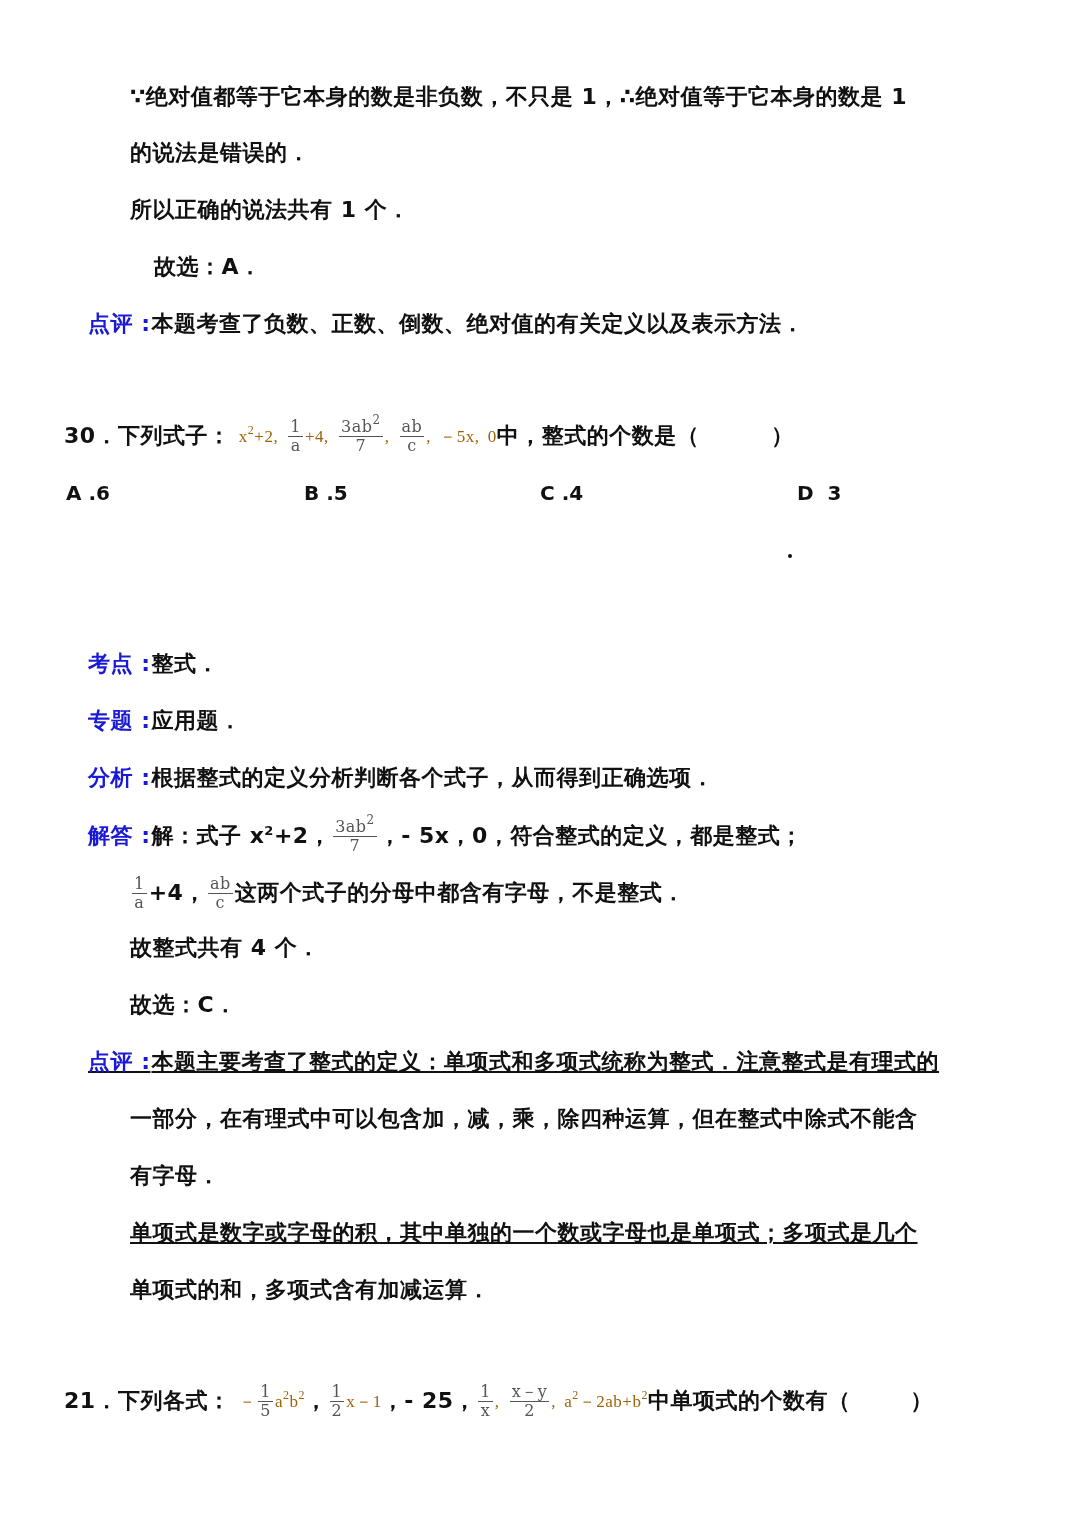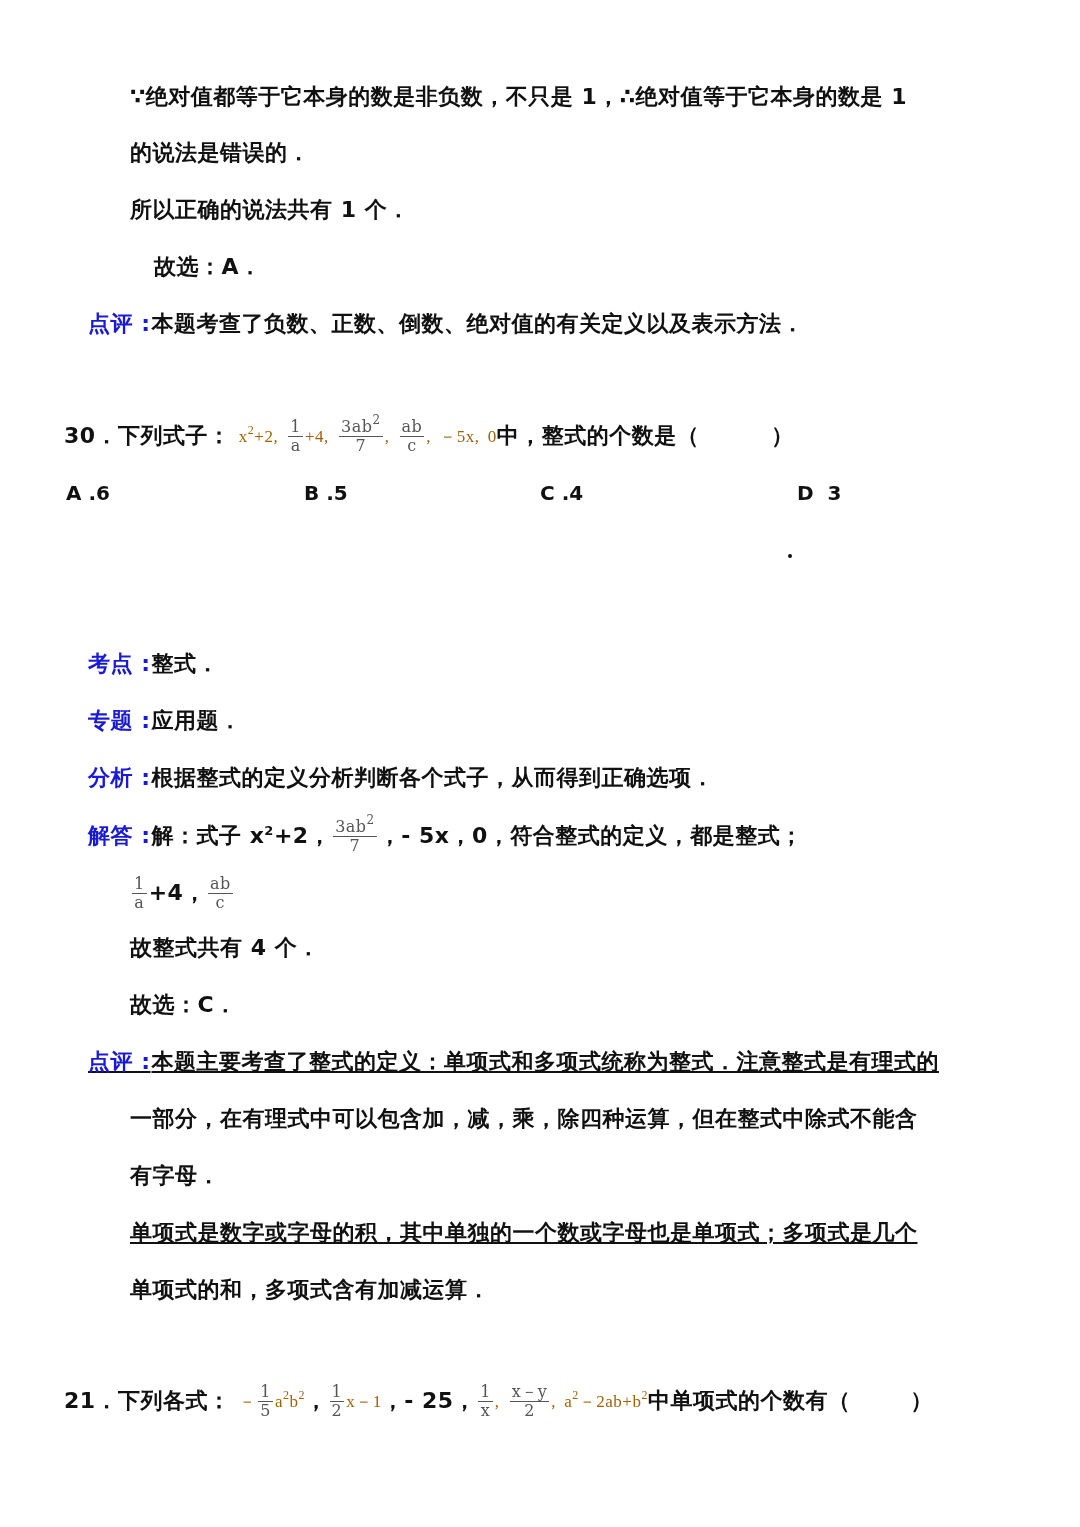--- a/index.html
+++ b/index.html
@@ -84,21 +84,21 @@
       <span class="den">7</span>
     </span><span>，- 5x，0，符合整式的定义，都是整式；</span>
 </div>
 <div class="line" style="left:130px; top:875px;">
   <span class="frac">
       <span class="num">1</span>
       <span class="den">a</span>
     </span><span>+4，</span><span class="frac">
       <span class="num">ab</span>
       <span class="den">c</span>
-    </span>
+    </span><span>这两个式子的分母中都含有字母，不是整式．</span>
 </div>
 <div class="line" style="left:130px; top:933px;">故整式共有 4 个．</div>
 <div class="line" style="left:130px; top:990px;text-align:center;">故选：C．</div>
 
 <div class="line" style="left:64px; top:1047px;text-decoration:underline;">
   <span class="label">点评</span><span class="colon"> :</span><span>本题主要考查了整式的定义：单项式和多项式统称为整式．注意整式是有理式的</span>
 </div>
 <div class="line" style="left:130px; top:1104px;">一部分，在有理式中可以包含加，减，乘，除四种运算，但在整式中除式不能含</div>
 <div class="line" style="left:130px; top:1161px;">有字母．</div>
 <div class="line" style="left:130px; top:1218px;text-decoration:underline;">单项式是数字或字母的积，其中单独的一个数或字母也是单项式；多项式是几个</div>

